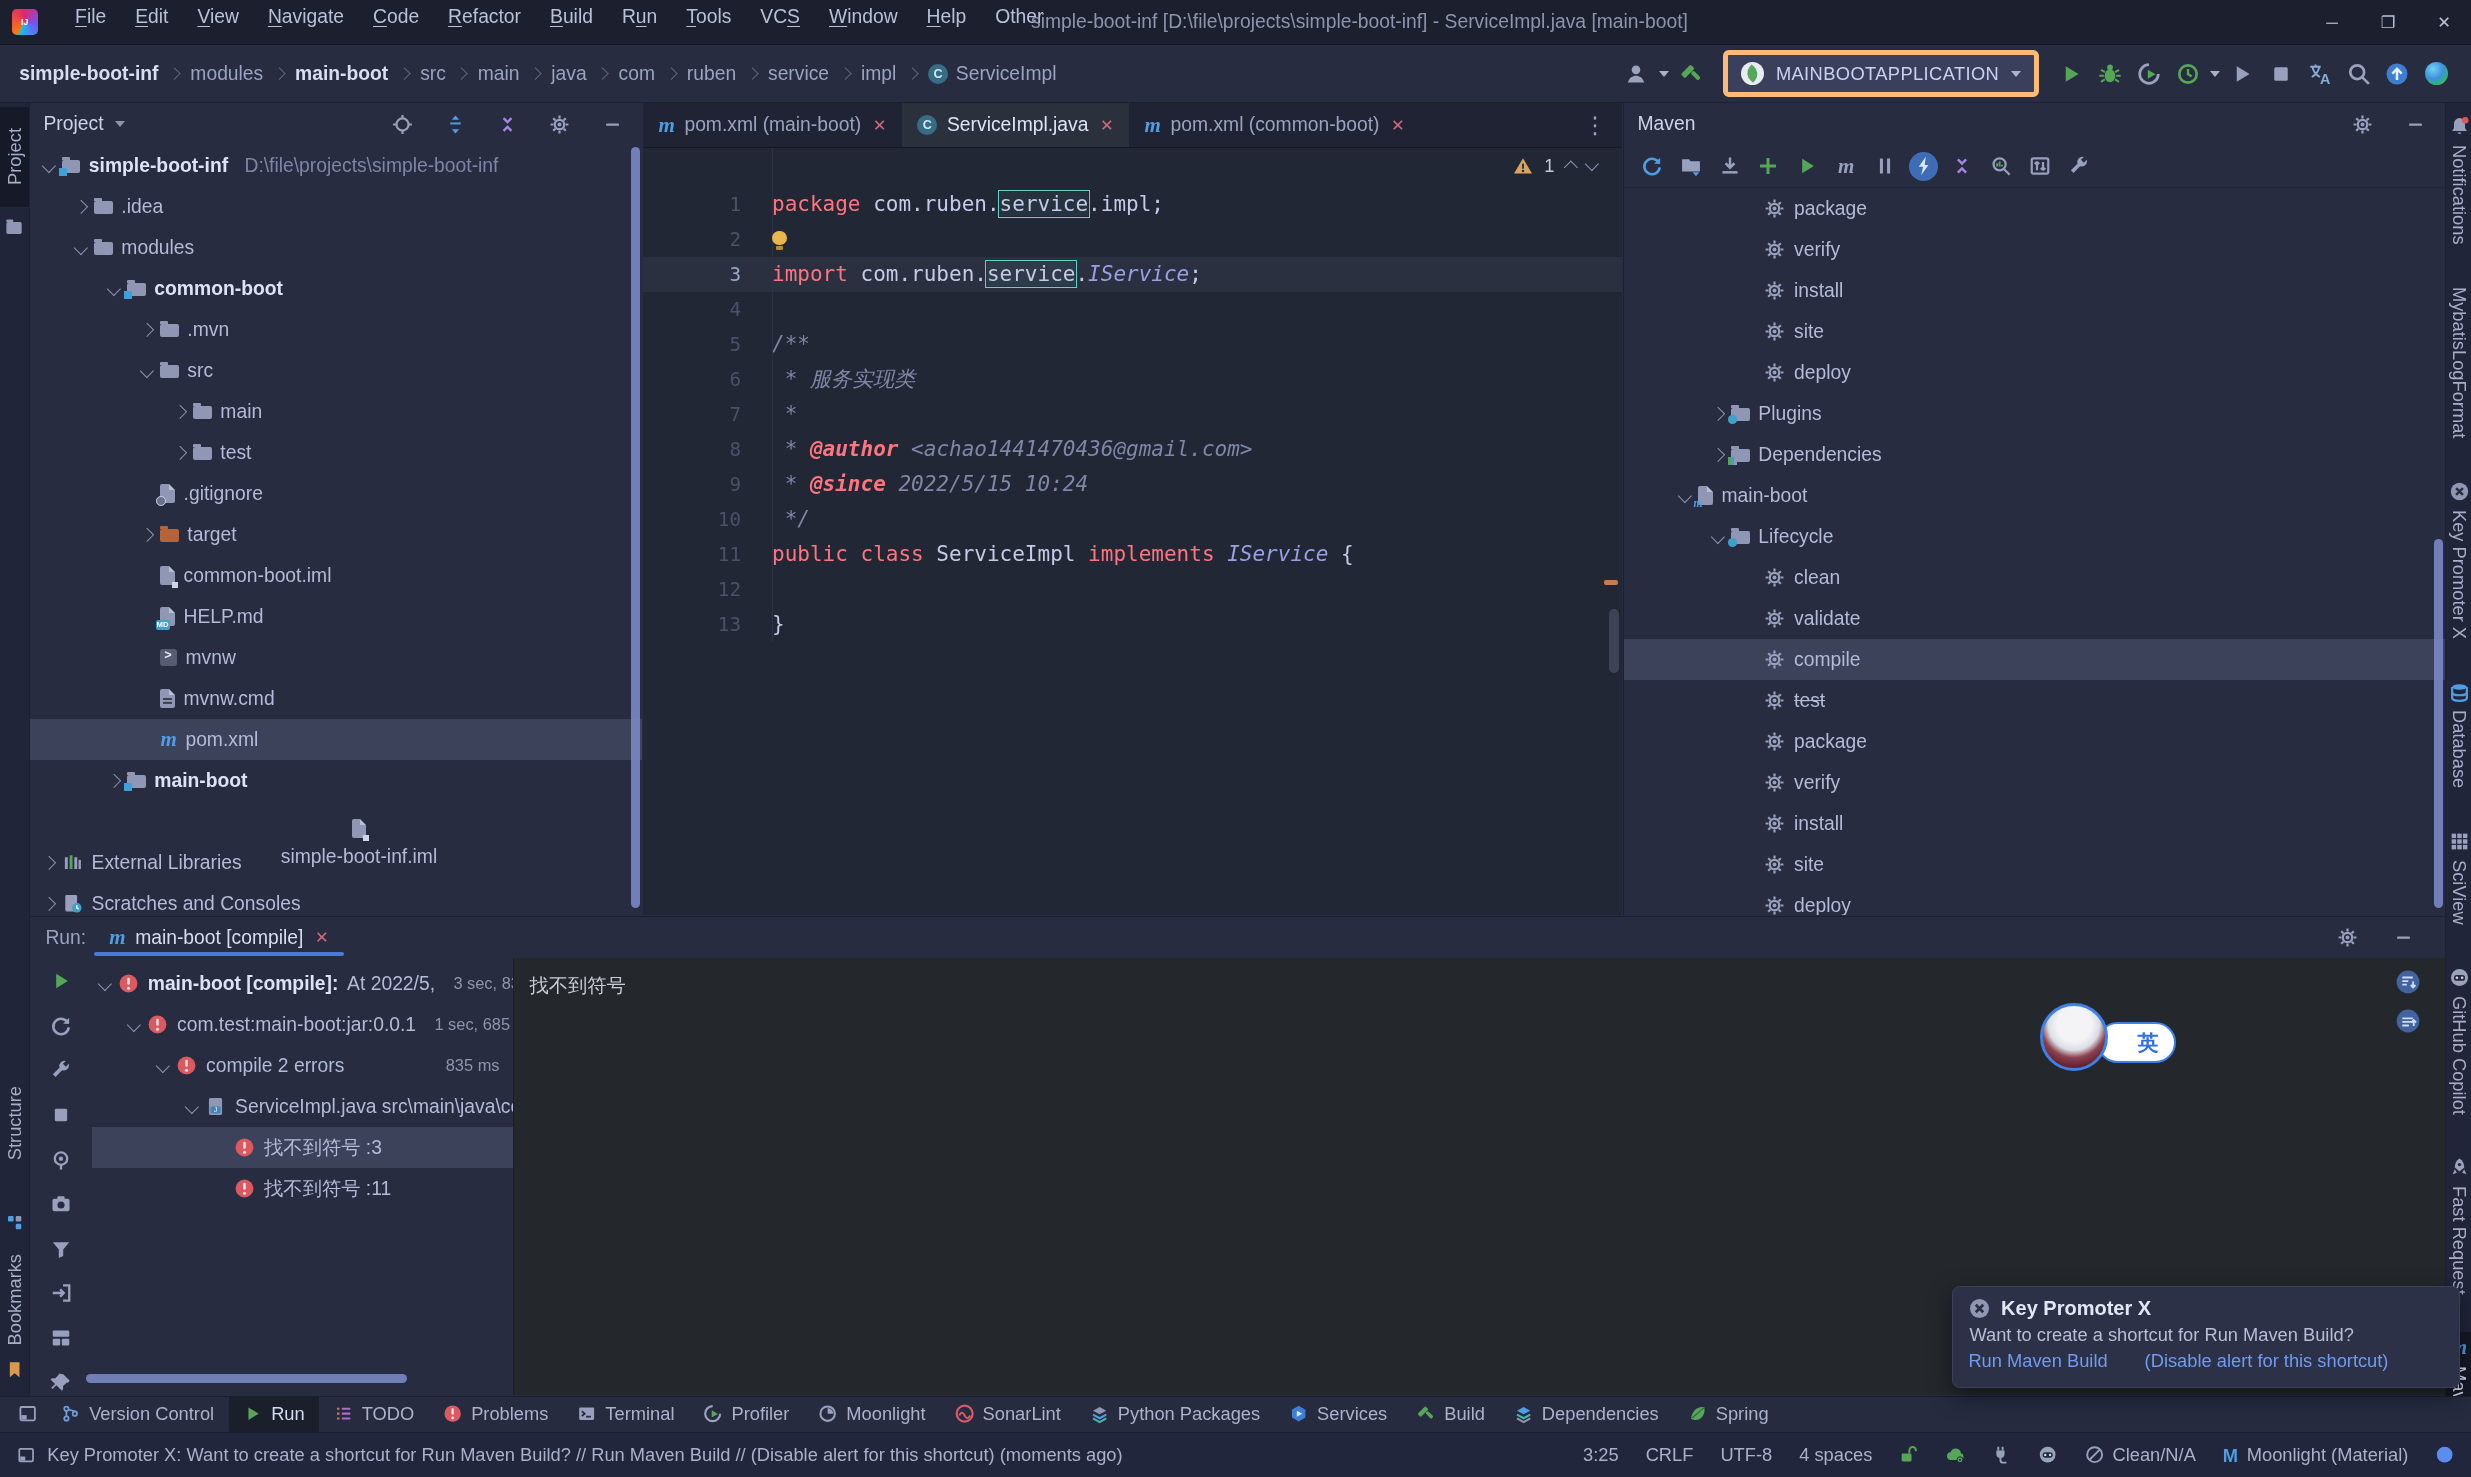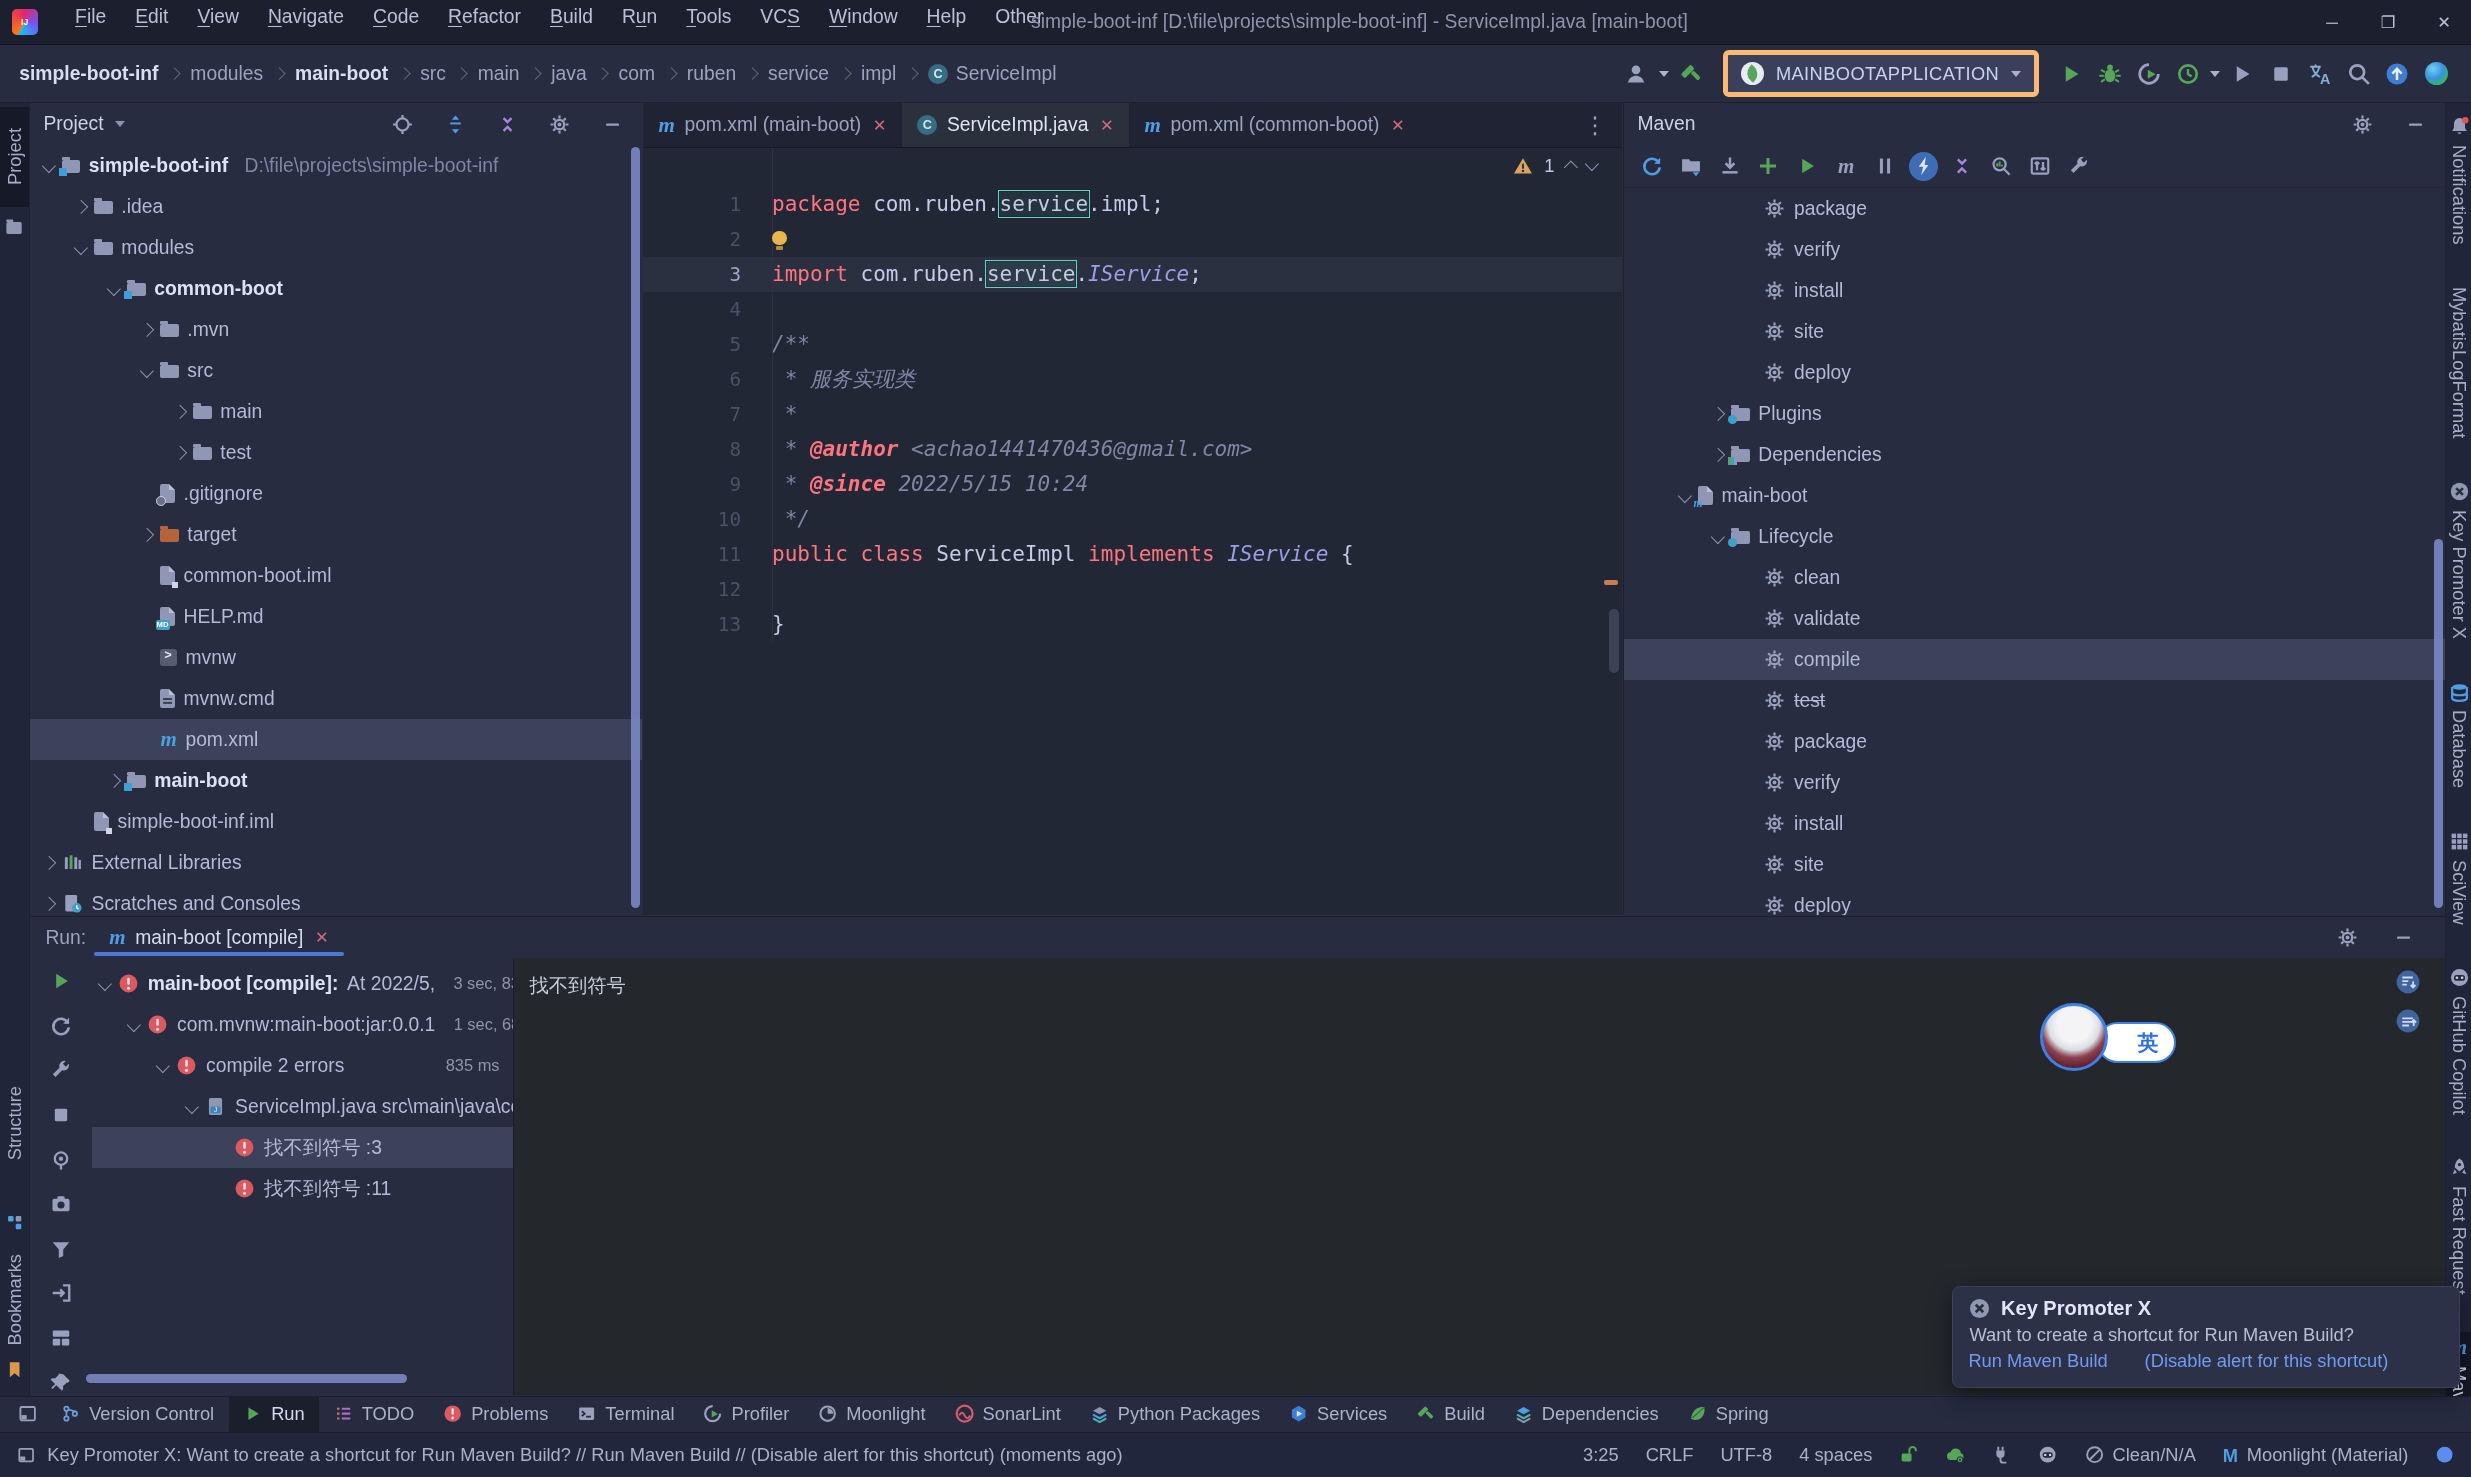--- a/index.html
+++ b/index.html
@@ -634,21 +634,21 @@
     <span class="chev r"></span>
     <span class="iconslot">
             <span class="fic">
               <i class="msq"></i>
             </span>
           </span>
 
     <span class="lbl">main-boot</span>
 
   </div>
-        <div class="trow" style="padding-left: 46px;">
+        <div class="trow" style="padding-left: 46px; flex-direction: column;">
     <span class="chev n"></span>
     <span class="iconslot">
             <span class="docic iml"></span>
           </span>
 
     <span class="lbl">simple-boot-inf.iml</span>
 
   </div>
         <div class="trow" style="padding-left: 13.5px;">
     <span class="chev r"></span>
@@ -1234,21 +1234,21 @@
         <div class="trow" style="padding-left: 37px;">
     <span class="chev d"></span>
     <span class="iconslot">
             <svg class="ic " viewBox="0 0 16 16" xmlns="http://www.w3.org/2000/svg">
               <circle cx="8" cy="8" r="6.8" fill="#db5a62"></circle>
               <rect x="7.05" y="3.6" width="1.9" height="5.4" rx=".95" fill="#f4e3e4"></rect>
               <circle cx="8" cy="11.6" r="1.15" fill="#f4e3e4"></circle>
             </svg>
           </span>
 
-    <span class="lbl">com.mvnw:main-boot:jar:0.0.1</span>
+    <span class="lbl">com.test:main-boot:jar:0.0.1</span>
 
     <span class="time">1 sec, 685 ms</span>
 
   </div>
         <div class="trow" style="padding-left: 66px;">
     <span class="chev d"></span>
     <span class="iconslot">
             <svg class="ic " viewBox="0 0 16 16" xmlns="http://www.w3.org/2000/svg">
               <circle cx="8" cy="8" r="6.8" fill="#db5a62"></circle>
               <rect x="7.05" y="3.6" width="1.9" height="5.4" rx=".95" fill="#f4e3e4"></rect>

